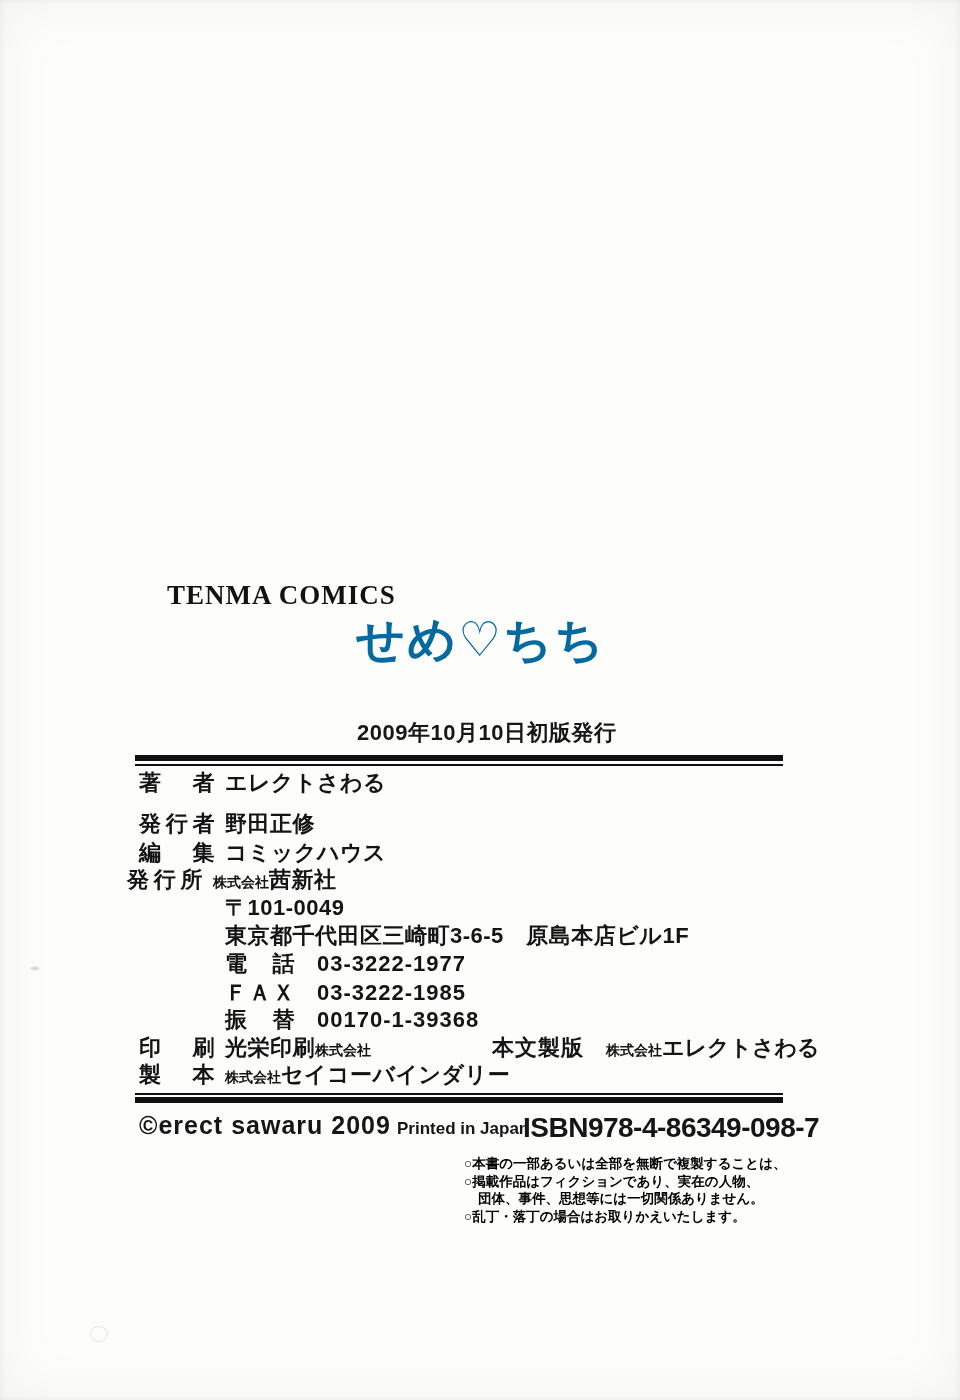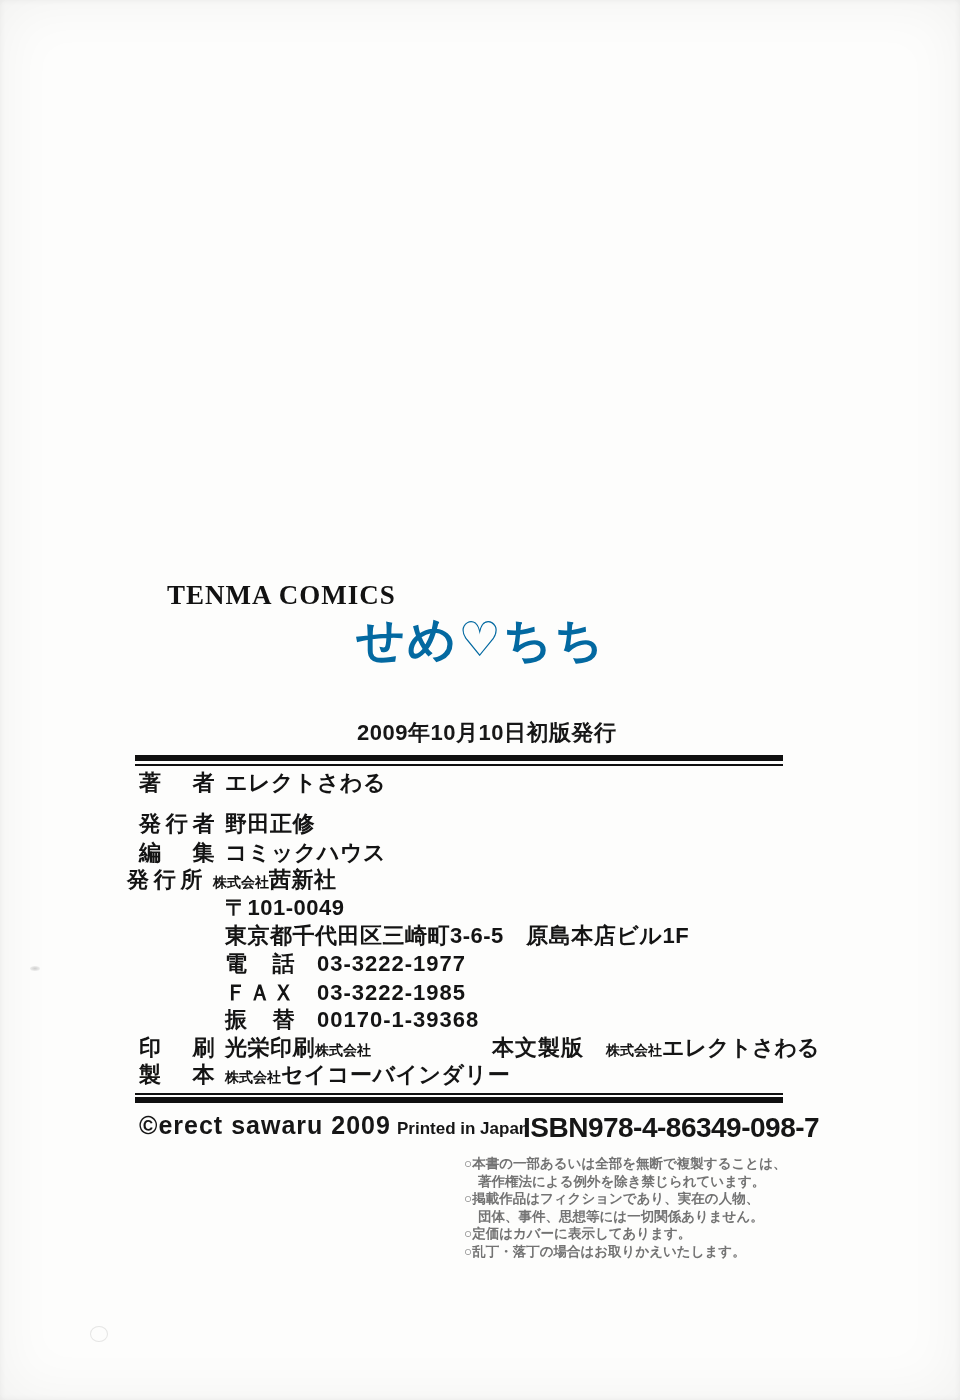--- a/index.html
+++ b/index.html
@@ -70,21 +70,21 @@
   .print-second-label{left:492px;top:1033px;font-size:22px;font-weight:bold;letter-spacing:1px;}
   .print-second-co{left:606px;top:1033px;font-size:22px;font-weight:bold;}
 
   
   .copyright{left:139px;top:1111px;font-size:25px;font-weight:bold;letter-spacing:1px;}
   .printed{left:397px;top:1119px;font-size:17px;font-weight:bold;}
   .isbn{left:523px;top:1112px;font-size:28px;font-weight:bold;letter-spacing:-0.5px;}
 
   
   .notices{left:464px;top:1155px;width:345px;font-size:13.5px;line-height:17.5px;
-    font-weight:bold;color:#737373;letter-spacing:0;}
+    font-weight:bold;color:#000000;letter-spacing:0;}
   .notice-line{white-space:nowrap;}
   .notice-line.indent{padding-left:14px;}
 
   
   .speck1{left:30px;top:966px;width:10px;height:5px;border-radius:50%;
     background:radial-gradient(rgba(120,120,120,0.35),rgba(255,255,255,0));}
   .speck2{left:90px;top:1326px;width:16px;height:14px;border-radius:50%;
     border:1px solid rgba(160,160,160,0.25);}
 </style>
 </head>
@@ -149,23 +149,21 @@
 
   <div class="abs rule rule-thin-bottom"></div>
   <div class="abs rule rule-thick-bottom"></div>
 
   <div class="abs copyright">©erect sawaru 2009</div>
   <div class="abs printed">Printed in Japan</div>
   <div class="abs isbn">ISBN978-4-86349-098-7</div>
 
   <div class="abs notices">
     <div class="notice-line">○本書の一部あるいは全部を無断で複製することは、</div>
-    <div class="notice-line indent">著作権法による例外を除き禁じられています。</div>
     <div class="notice-line">○掲載作品はフィクションであり、実在の人物、</div>
     <div class="notice-line indent">団体、事件、思想等には一切関係ありません。</div>
-    <div class="notice-line">○定価はカバーに表示してあります。</div>
     <div class="notice-line">○乱丁・落丁の場合はお取りかえいたします。</div>
   </div>
 
   <div class="abs speck1"></div>
   <div class="abs speck2"></div>
 
 </div>
 
 </body></html>

